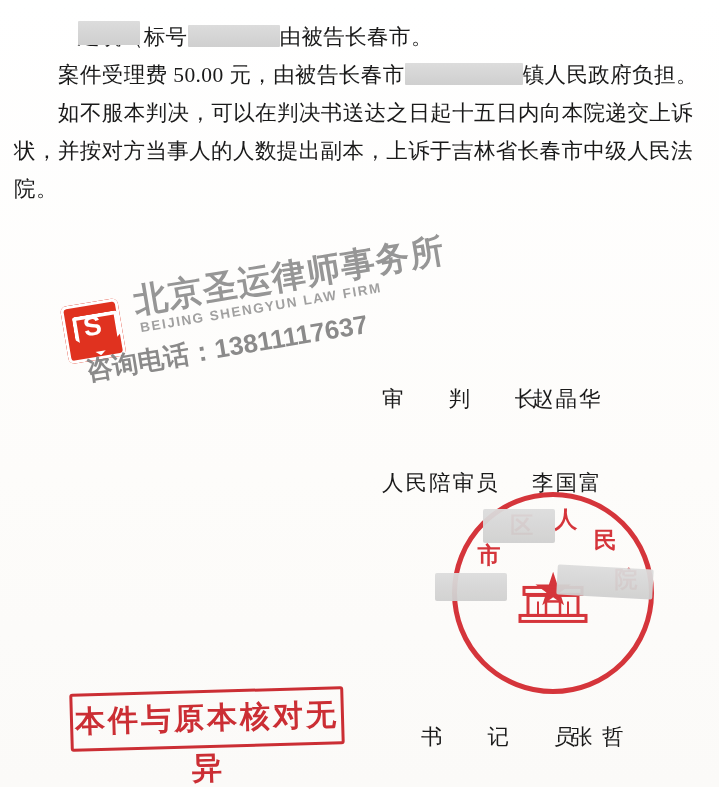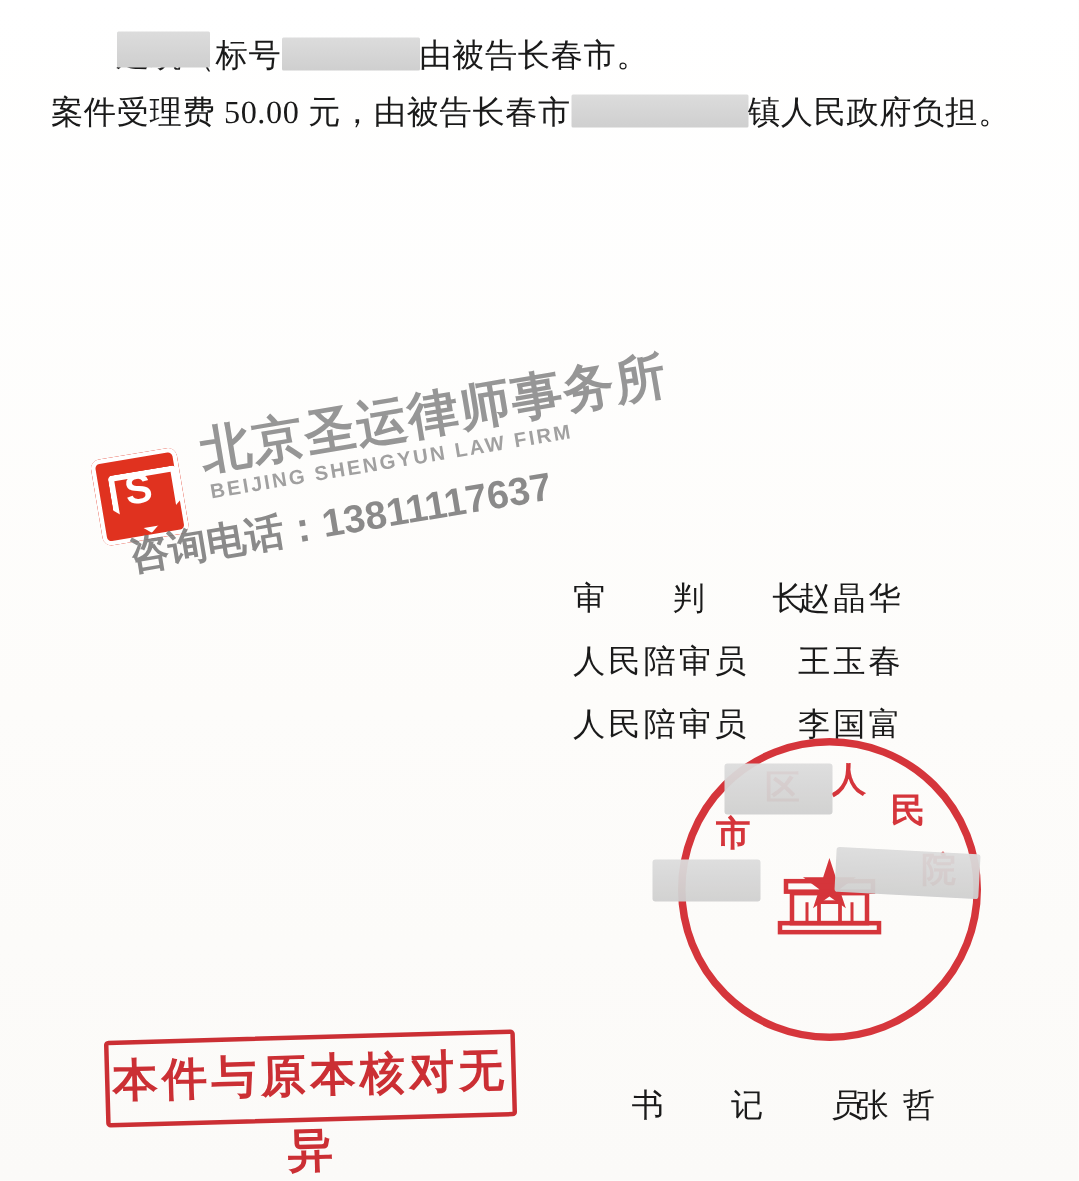--- a/index.html
+++ b/index.html
@@ -29,21 +29,21 @@
     font-size: 21.5px;
     line-height: 38px;
     letter-spacing: 0.4px;
   }
   .para {
     position: relative;
     text-indent: 0;
     white-space: normal;
   }
   .indent {
-    margin-left: 20px;
+    margin-left: 44px;
   }
   .redact {
     display: inline-block;
     vertical-align: -3px;
     background: linear-gradient(180deg, #dcdcdc, #cfcfcf);
     border-radius: 1px;
     height: 22px;
   }
   .r-a { width: 60px; }
   .r-b { width: 92px; }
@@ -239,35 +239,35 @@
 
     <div class="para" style="margin-left:64px;">
       <span class="redact r-lead r-a"></span>
       <span>建筑（标号</span><span class="redact r-b"></span><span>由被告长春市。</span>
     </div>
 
     <div class="para indent">
       <span>案件受理费 50.00 元，由被告长春市</span><span class="redact r-d"></span><span>镇人民政府负担。</span>
     </div>
 
+    <div class="para indent" style="margin-left:0;text-indent:44px;">
+      <span>如不服本判决，可以在判决书送达之日起十五日内向本院递交上诉状，并按对方当事人的人数提出副本，上诉于吉林省长春市中级人民法院。</span>
+    </div>
 
   </div>
 
   <div class="watermark">
     <div class="wm-logo"></div>
     <div class="wm-cn">北京圣运律师事务所</div>
     <div class="wm-en">BEIJING SHENGYUN LAW FIRM</div>
     <div class="wm-phone">咨询电话：13811117637</div>
   </div>
 
   <div class="sig sig-1">
     <span class="role sp">审 判 长</span><span class="name">赵晶华</span>
-  </div>
-  <div class="sig sig-2">
-    <span class="role">人民陪审员</span><span class="name">王玉春</span>
   </div>
   <div class="sig sig-3">
     <span class="role">人民陪审员</span><span class="name">李国富</span>
   </div>
   <div class="sig sig-4">
     <span class="role sp">书 记 员</span><span class="name">张 哲</span>
   </div>
 
   <div class="seal">
     <div class="seal-text">

